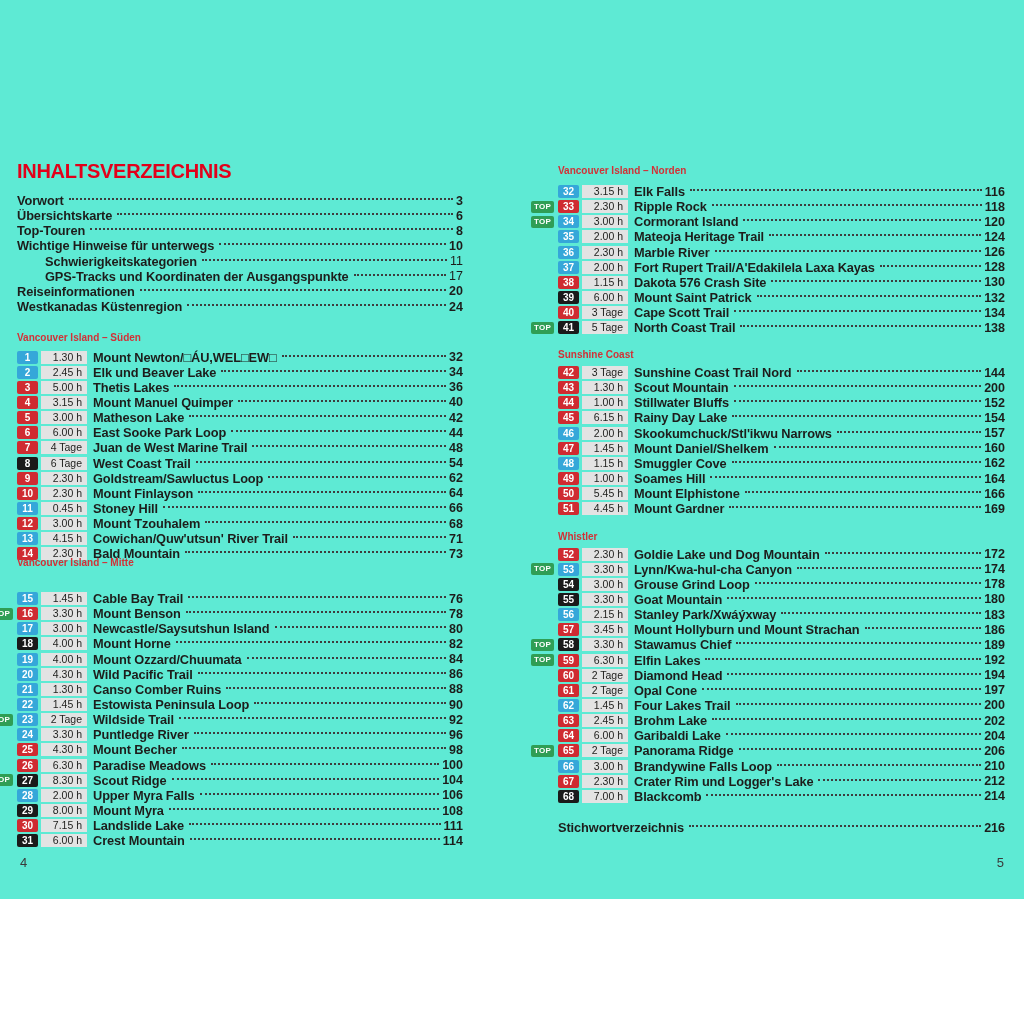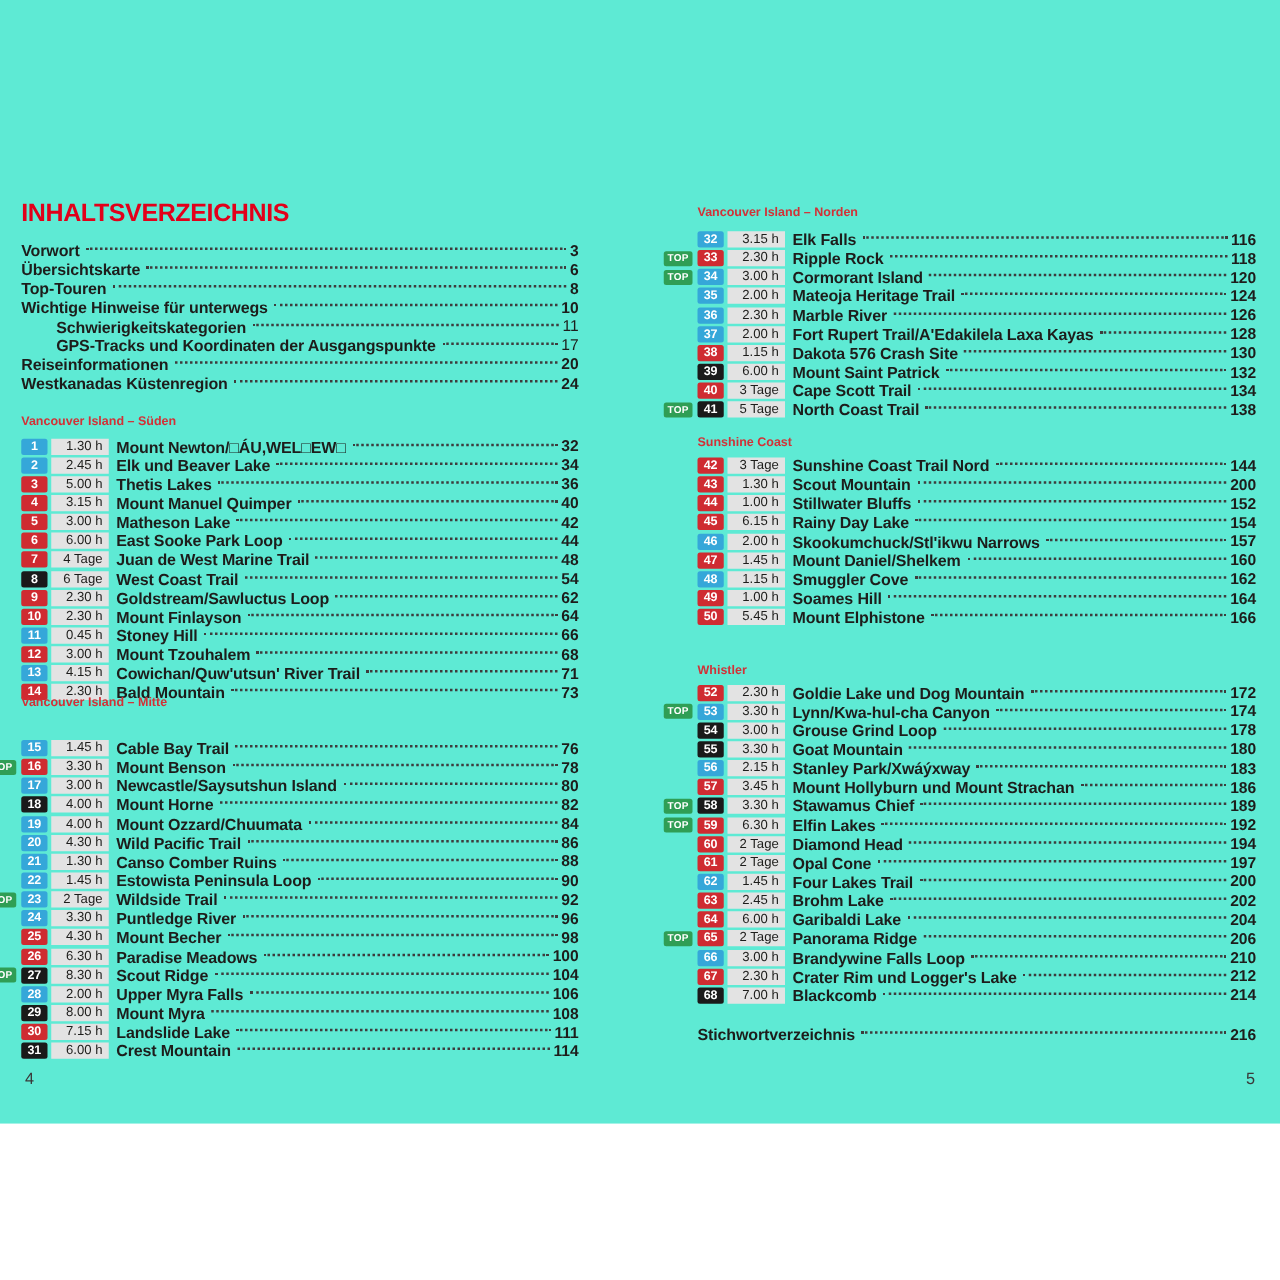--- a/index.html
+++ b/index.html
@@ -447,20 +447,27 @@
           <span class="dots"></span>
           <span class="pg">164</span>
         </div>
         <div class="row">
           <span class="badge b-red">50</span>
           <span class="time">5.45 h</span>
           <span class="title">Mount Elphistone</span>
           <span class="dots"></span>
           <span class="pg">166</span>
         </div>
+        <div class="row">
+          <span class="badge b-red">51</span>
+          <span class="time">4.45 h</span>
+          <span class="title">Mount Gardner</span>
+          <span class="dots"></span>
+          <span class="pg">169</span>
+        </div>
       </div>
     <div class="sec-header" style="top:368px">Whistler</div>
     <div class="block" id="rsec2-rows" style="top:383.5px">
         <div class="row">
           <span class="badge b-red">52</span>
           <span class="time">2.30 h</span>
           <span class="title">Goldie Lake und Dog Mountain</span>
           <span class="dots"></span>
           <span class="pg">172</span>
         </div>

